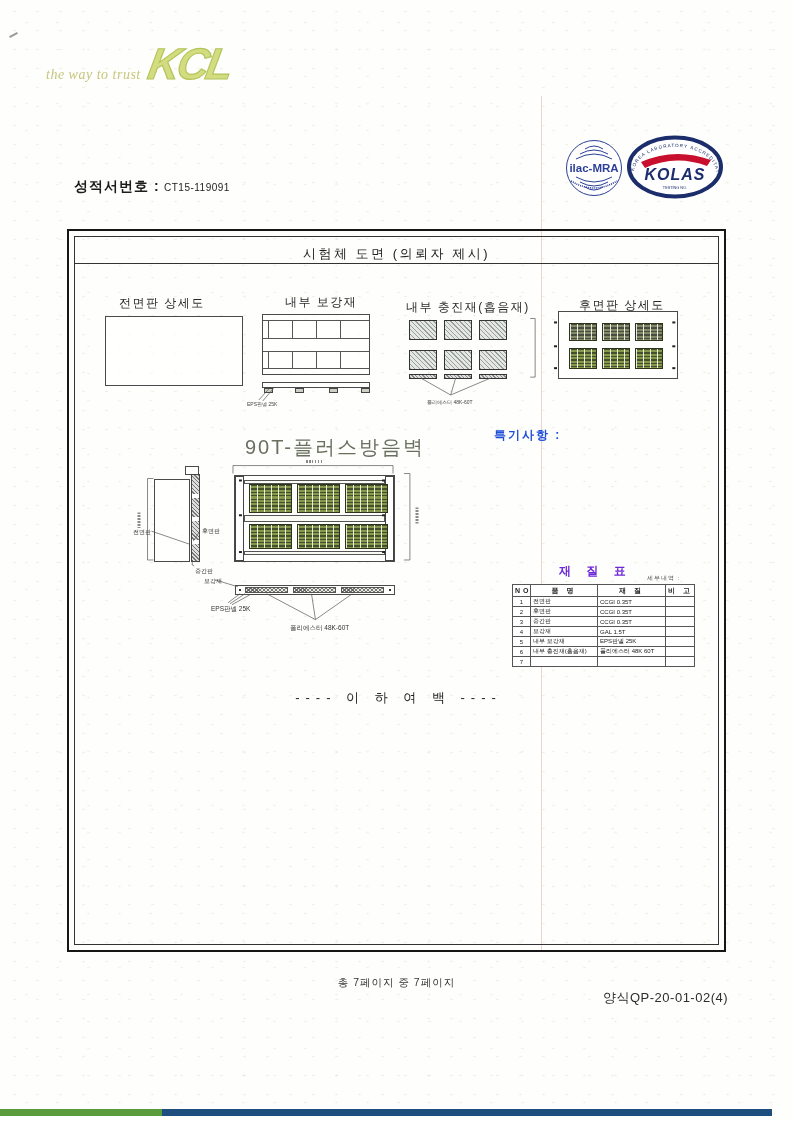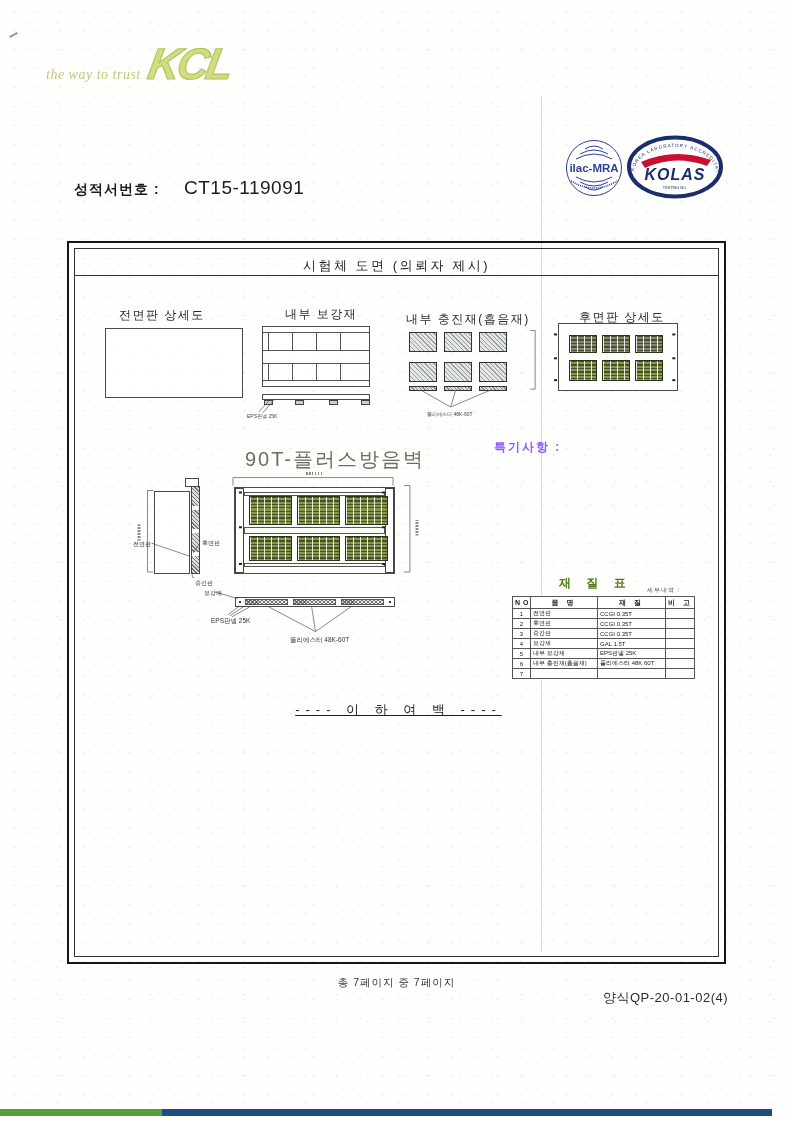--- a/index.html
+++ b/index.html
@@ -10,24 +10,24 @@
                          radial-gradient(rgba(175,175,165,.15) 1px,transparent 1.3px);
         background-size:23px 19px,31px 27px;background-position:3px 2px,11px 9px;}
   .abs{position:absolute;}
   .corner-mark{position:absolute;left:9px;top:34px;width:9px;height:2px;background:#9a9a95;transform:rotate(-28deg);}
   
   .tagline{font-family:"Liberation Serif",serif;font-style:italic;font-size:14px;color:#c6c67e;letter-spacing:.5px;}
   .kcl{font-style:italic;font-weight:800;font-size:44px;line-height:.9;color:#d3dd80;-webkit-text-stroke:1.2px #b4c45c;
        transform:skewX(-10deg);display:inline-block;letter-spacing:-3px;margin-left:4px;}
   .doc-title{left:0;top:128px;width:793px;text-align:center;font-size:41px;font-weight:700;letter-spacing:9px;color:#111;}
   .rn-label{font-size:14px;font-weight:700;letter-spacing:1px;}
-  .rn-value{font-size:19px;font-weight:500;margin-left:20px;letter-spacing:.5px;}
+  .rn-value{font-size:10px;font-weight:500;letter-spacing:.5px;}
   .fold-line{left:541px;top:96px;width:1px;height:856px;background:rgba(205,145,145,.38);}
   
-  .main-box{left:67px;top:241px;width:659px;height:723px;border:2.5px solid #161616;box-sizing:border-box;background:transparent;}
+  .main-box{left:67px;top:229px;width:659px;height:723px;border:2.5px solid #161616;box-sizing:border-box;background:transparent;}
   .inner-box{position:absolute;inset:5px;border:1px solid #333;}
   .box-header{position:absolute;left:6px;right:6px;top:6px;height:27px;border-bottom:1px solid #333;
               text-align:center;font-size:13px;letter-spacing:2.5px;padding-top:8px;box-sizing:border-box;color:#222;}
   .dlabel{position:absolute;font-size:12px;letter-spacing:1.5px;color:#2a2a2a;}
   .rect{position:absolute;border:1px solid #4a4a4a;box-sizing:border-box;background:rgba(255,255,255,.6);}
   .hline{position:absolute;left:0;right:0;height:1px;background:#555;}
   .vband{position:absolute;left:5px;right:5px;background:repeating-linear-gradient(90deg,#555 0 1px,transparent 1px 24px);}
   .foot{position:absolute;width:9px;height:5px;background:#cfcfc6;border:1px solid #444;box-sizing:border-box;}
   .hsq{position:absolute;border:1px solid #333;box-sizing:border-box;
        background:repeating-linear-gradient(45deg,#98a09c 0 1px,#e4e7e4 1px 3.2px);}
@@ -43,23 +43,23 @@
   .product-title{position:absolute;font-size:20px;color:#6a7060;letter-spacing:2px;font-weight:500;}
   .vstrip{position:absolute;border:1px solid #444;box-sizing:border-box;
        background:repeating-linear-gradient(180deg,transparent 0 19px,#fff 19px 23px),
                   repeating-linear-gradient(45deg,#777 0 1px,#ddd 1px 2.7px);}
   .post{position:absolute;border:1px solid #444;box-sizing:border-box;background:#fff;}
   .rail{position:absolute;border:1px solid #555;box-sizing:border-box;background:#fbfbf6;}
   .xh{position:absolute;border:1px solid #555;box-sizing:border-box;
       background:repeating-linear-gradient(45deg,rgba(80,80,80,.75) 0 .8px,transparent .8px 2.8px),
                  repeating-linear-gradient(135deg,rgba(80,80,80,.75) 0 .8px,transparent .8px 2.8px),#e9e9e4;}
   .squig{position:absolute;height:3px;background:repeating-linear-gradient(90deg,#8a8a8a 0 1.5px,transparent 1.5px 3px);}
-  .notes-title{position:absolute;font-size:12px;font-weight:600;letter-spacing:2px;color:#8b5cf6;}
+  .notes-title{position:absolute;font-size:12px;font-weight:600;letter-spacing:2px;color:#1d4ed8;}
   .notes-list{position:absolute;font-size:10.5px;line-height:15.5px;letter-spacing:.4px;color:#1f1f1f;white-space:nowrap;}
-  .mt-title{position:absolute;font-size:12px;letter-spacing:6px;font-weight:600;color:#4d7c0f;}
+  .mt-title{position:absolute;font-size:12px;letter-spacing:6px;font-weight:600;color:#6d28d9;}
   .mt-note{position:absolute;font-size:6px;color:#555;letter-spacing:1px;}
   table.mat{position:absolute;border-collapse:collapse;table-layout:fixed;background:#fff;}
   table.mat th,table.mat td{border:1px solid #555;padding:0 2px;overflow:hidden;white-space:nowrap;}
   table.mat th{font-size:7px;font-weight:600;letter-spacing:3px;height:11px;color:#222;}
   table.mat td{font-size:6px;height:9px;color:#222;}
   table.mat td:first-child{text-align:center;}
   .blank-below{position:absolute;left:0;width:659px;text-align:center;font-size:13px;letter-spacing:6px;font-weight:500;color:#222;}
   .footer-page{position:absolute;left:0;top:976px;width:793px;text-align:center;font-size:10.5px;letter-spacing:1px;color:#333;}
   .form-no{position:absolute;left:603px;top:989px;font-size:13px;color:#2e2e2e;letter-spacing:.5px;}
   .bar{position:absolute;height:7px;top:1109px;}
@@ -252,21 +252,21 @@
           </tr>
           <tr>
             <td>7</td>
             <td></td>
             <td></td>
             <td></td>
           </tr>
         </tbody>
     </table>
 
-    <div class="blank-below" style="top:458px;text-decoration:underline;">---- 이 하 여 백 ----</div>
+    <div class="blank-below" style="top:458px;">---- 이 하 여 백 ----</div>
 
     <svg class="ann" viewBox="0 0 659 723">
       <path d="M469,88 V147 M464,88 H469 M464,147 H469" class="bracket-dim"></path>
       <path d="M354,148 L384,165 M389,148 L384,165 M424,148 L384,165"></path>
       <path d="M191,170 L201,159 M195,171 L206,158"></path>
       <path d="M165,236 H326 M165,236 V244 M326,236 V244"></path>
       <path d="M343,244 V331 M337,244 H343 M337,331 H343"></path>
       <path d="M79,249 V331 M79,249 H85 M79,331 H85"></path>
       <path d="M83,302 L121,315 M131,303 L125,312 M124,331 L124,336 L126,337"></path>
       <path d="M147,351 L170,358"></path>

